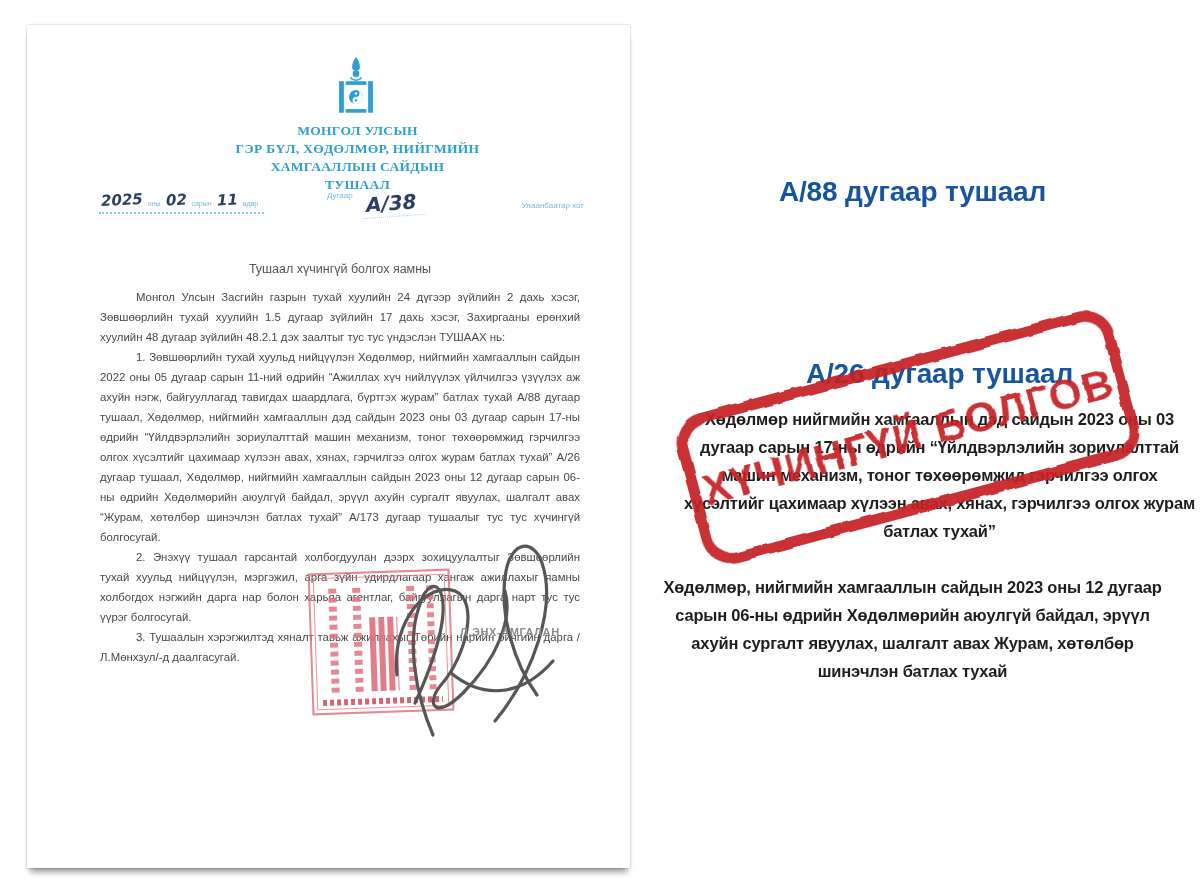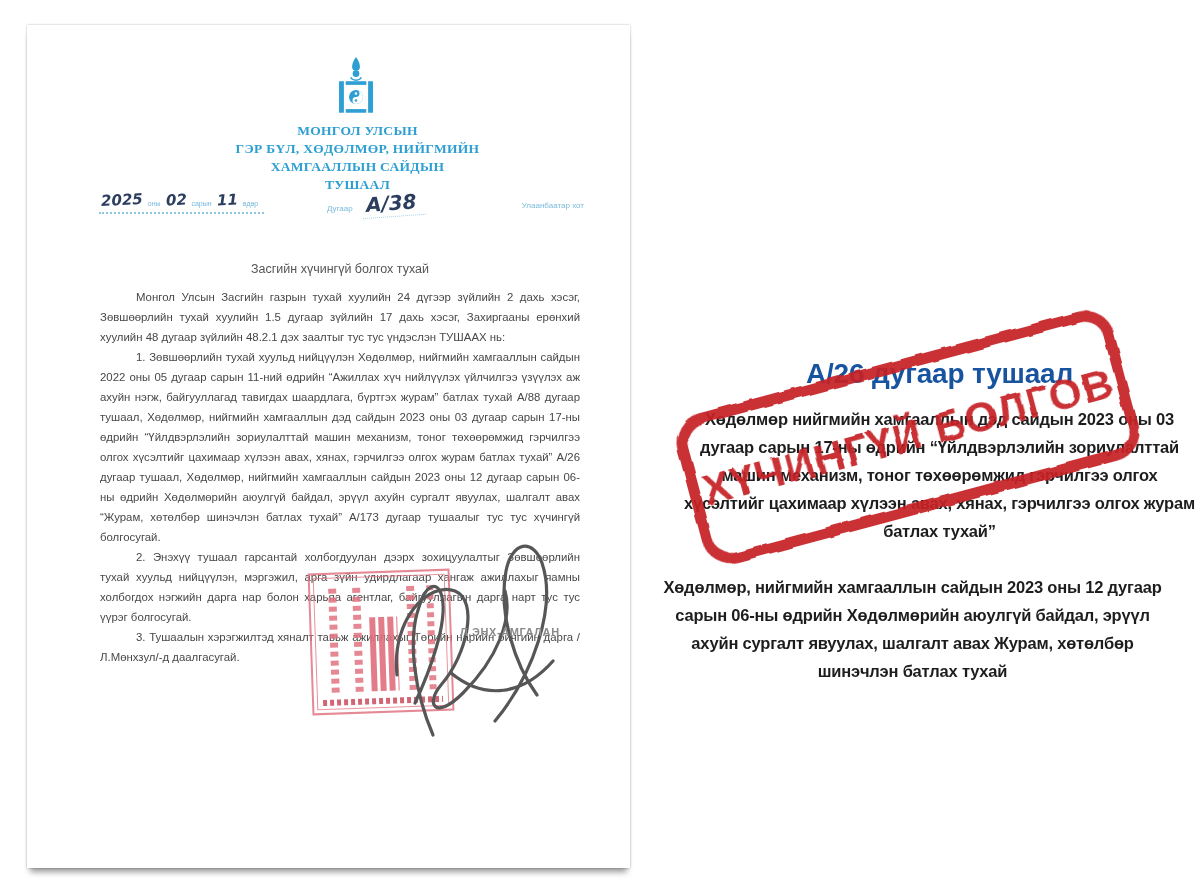--- a/index.html
+++ b/index.html
@@ -17,21 +17,21 @@
   .org { position:absolute; top:97px; left:0; right:0; text-align:center; padding-left:58px;
          font-family:"Liberation Serif", serif; font-weight:bold;
          font-size:13.5px; line-height:18px; letter-spacing:.3px; color:#2d9fd3; }
 
   .date-row { position:absolute; top:166px; left:0; right:0; height:34px; }
   .date-left { position:absolute; left:72px; top:0; display:flex; align-items:flex-end; gap:5px;
                border-bottom:2px dotted #8ec6e4; padding:0 6px 3px 2px; }
   .hw { font-family:"DejaVu Sans", sans-serif; font-style:italic; font-weight:600;
         color:#2c3e5f; font-size:15px; transform:rotate(-3deg); }
   .lbl { color:#79b9dc; font-size:7px; padding-bottom:2px; }
-  .date-number { position:absolute; left:300px; top:0; display:flex; align-items:flex-end; gap:9px; }
+  .date-number { position:absolute; left:300px; top:0; display:flex; gap:9px; }
   .date-number .lbl { font-size:8px; padding-bottom:4px; }
   .hw-big { font-family:"DejaVu Sans", sans-serif; font-style:italic; font-weight:600;
             color:#2c3e5f; font-size:20px; transform:rotate(-4deg);
             border-bottom:1px dotted #a9d2e8; padding:0 8px 1px 4px; }
   .city { position:absolute; right:46px; top:10px; font-size:8px; color:#79b9dc; }
 
   .doc-title { position:absolute; top:237px; left:73px; right:50px; text-align:center;
                font-size:12.5px; color:#555; }
   .doc-body { position:absolute; top:262px; left:73px; right:50px;
               font-size:11.4px; line-height:20px; color:#474747; text-align:justify; }
@@ -115,21 +115,21 @@
         <span class="hw">11</span>
         <span class="lbl">өдөр</span>
       </div>
       <div class="date-number">
         <span class="lbl">Дугаар</span>
         <span class="hw-big">А/38</span>
       </div>
       <div class="city">Улаанбаатар хот</div>
     </div>
 
-    <div class="doc-title">Засгийн хүчингүй болгох тухай</div>
+    <div class="doc-title">Тушаал хүчингүй болгох яамны</div>
 
     <div class="doc-body">
       <p>Монгол Улсын Засгийн газрын тухай хуулийн 24 дүгээр зүйлийн 2 дахь хэсэг, Зөвшөөрлийн тухай хуулийн 1.5 дугаар зүйлийн 17 дахь хэсэг, Захиргааны ерөнхий хуулийн 48 дугаар зүйлийн 48.2.1 дэх заалтыг тус тус үндэслэн ТУШААХ нь:</p>
       <p>1. Зөвшөөрлийн тухай хуульд нийцүүлэн Хөдөлмөр, нийгмийн хамгааллын сайдын 2022 оны 05 дугаар сарын 11-ний өдрийн “Ажиллах хүч нийлүүлэх үйлчилгээ үзүүлэх аж ахуйн нэгж, байгууллагад тавигдах шаардлага, бүртгэх журам” батлах тухай А/88 дугаар тушаал, Хөдөлмөр, нийгмийн хамгааллын дэд сайдын 2023 оны 03 дугаар сарын 17-ны өдрийн “Үйлдвэрлэлийн зориулалттай машин механизм, тоног төхөөрөмжид гэрчилгээ олгох хүсэлтийг цахимаар хүлээн авах, хянах, гэрчилгээ олгох журам батлах тухай” А/26 дугаар тушаал, Хөдөлмөр, нийгмийн хамгааллын сайдын 2023 оны 12 дугаар сарын 06-ны өдрийн Хөдөлмөрийн аюулгүй байдал, эрүүл ахуйн сургалт явуулах, шалгалт авах “Журам, хөтөлбөр шинэчлэн батлах тухай” А/173 дугаар тушаалыг тус тус хүчингүй болгосугай.</p>
       <p>2. Энэхүү тушаал гарсантай холбогдуулан дээрх зохицуулалтыг Зөвшөөрлийн тухай хуульд нийцүүлэн, мэргэжил, арга зүйн удирдлагаар хангаж ажиллахыг яамны холбогдох нэгжийн дарга нар болон харьяа агентлаг, байгууллагын дарга нарт тус тус үүрэг болгосугай.</p>
       <p>3. Тушаалын хэрэгжилтэд хяналт тавьж ажиллахыг Төрийн нарийн бичгийн дарга /Л.Мөнхзул/-д даалгасугай.</p>
     </div>
 
     <div class="notary">
       <div class="col" style="left:18px; width:8px;"></div>
@@ -148,20 +148,21 @@
         <path d="M106 150 C 140 178 178 172 208 138"></path>
       </g>
     </svg>
 
     <div class="signer">Л.ЭНХ-АМГАЛАН</div>
   </div>
 
   <div class="sections">
 
     <div class="section sec-1">
+      <div class="sec-heading">А/88 дугаар тушаал</div>
     </div>
 
     <div class="section sec-2">
       <div class="sec-heading">А/26 дугаар тушаал</div>
       <div class="sec-body">Хөдөлмөр нийгмийн хамгааллын дэд сайдын 2023 оны 03 дугаар сарын 17-ны өдрийн “Үйлдвэрлэлийн зориулалттай машин механизм, тоног төхөөрөмжид гэрчилгээ олгох хүсэлтийг цахимаар хүлээн авах, хянах, гэрчилгээ олгох журам батлах тухай”</div>
     </div>
 
     <div class="section sec-3">
       <div class="sec-body">Хөдөлмөр, нийгмийн хамгааллын сайдын 2023 оны 12 дугаар сарын 06-ны өдрийн Хөдөлмөрийн аюулгүй байдал, эрүүл ахуйн сургалт явуулах, шалгалт авах Журам, хөтөлбөр шинэчлэн батлах тухай</div>
     </div>

